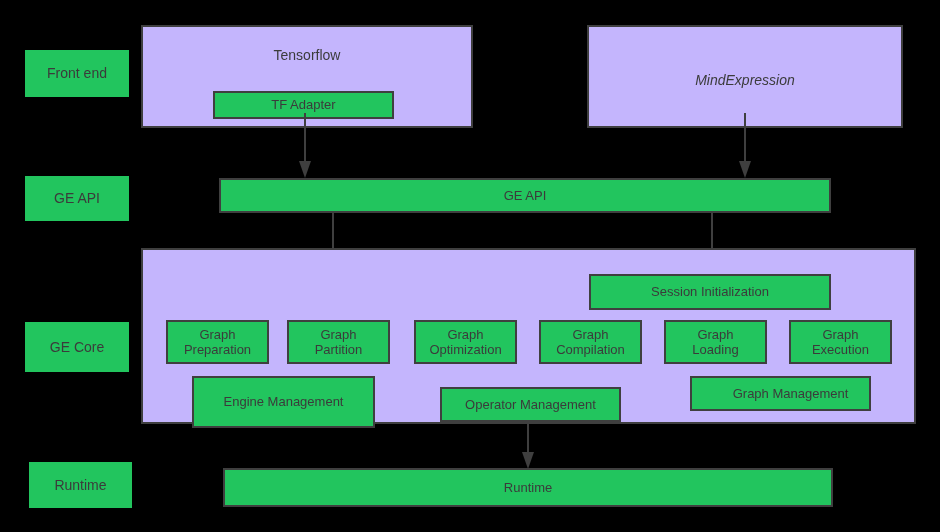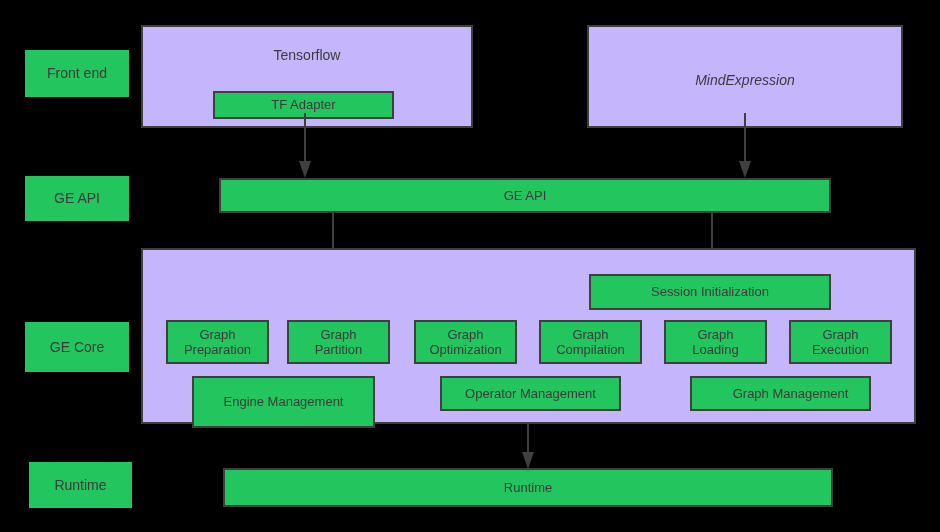--- a/index.html
+++ b/index.html
@@ -166,21 +166,21 @@
     <span>
       <span>Graph</span><br>
       <span>Execution</span>
     </span>
   </div>
 
   <div class="box outlined lbl-13" style="left:192px; top:376px; width:183px; height:52px;">
     <span>Engine Management</span>
   </div>
 
-  <div class="box outlined lbl-13" style="left:440px; top:376px; width:181px; height:35px;">
+  <div class="box outlined lbl-13" style="left:440px; top:387px; width:181px; height:35px;">
     <span>Operator Management</span>
   </div>
 
   <div class="box outlined lbl-13" style="left:690px; top:376px; width:181px; height:35px;padding-left:20px;">
     <span>Graph Management</span>
   </div>
 
   <div class="arrow" style="left:520px; top:424px; width:16px; height:46px;">
     <svg width="16" height="46" viewBox="0 0 16 46">
       <line x1="8" y1="0" x2="8" y2="34" stroke="#3f3f3f" stroke-width="2"></line>

